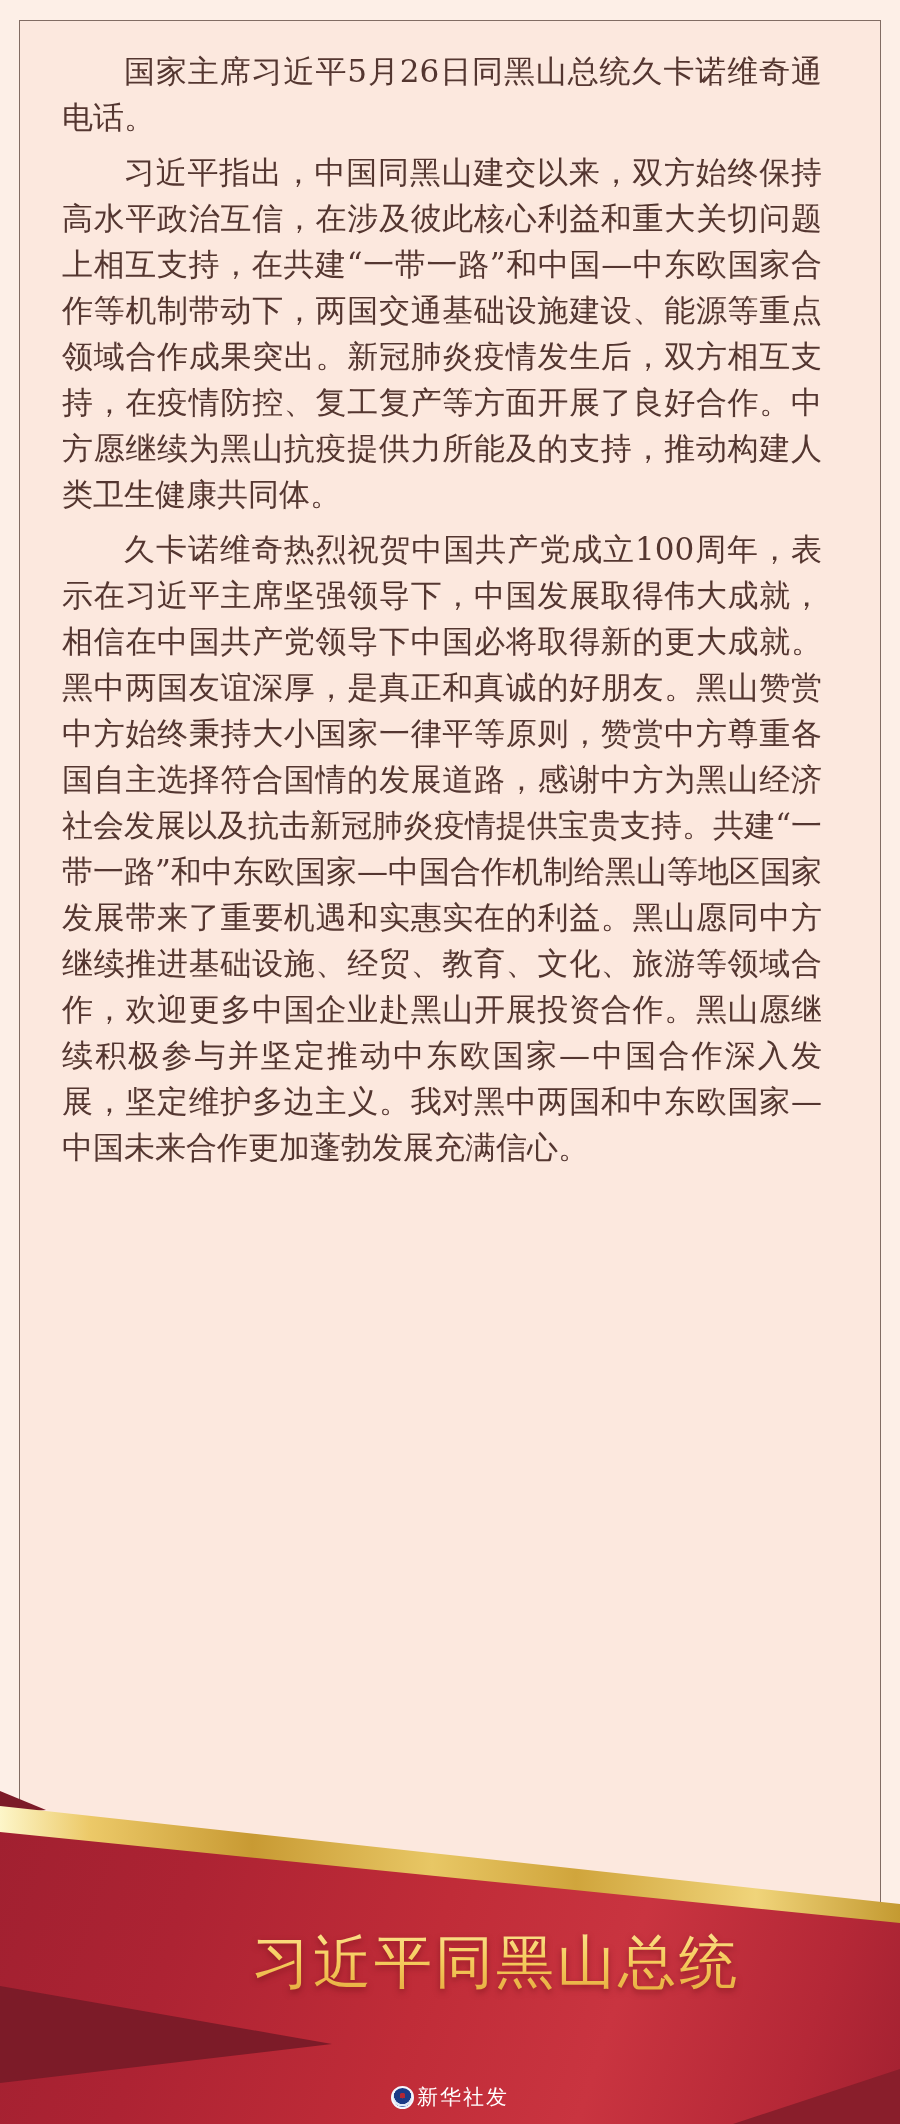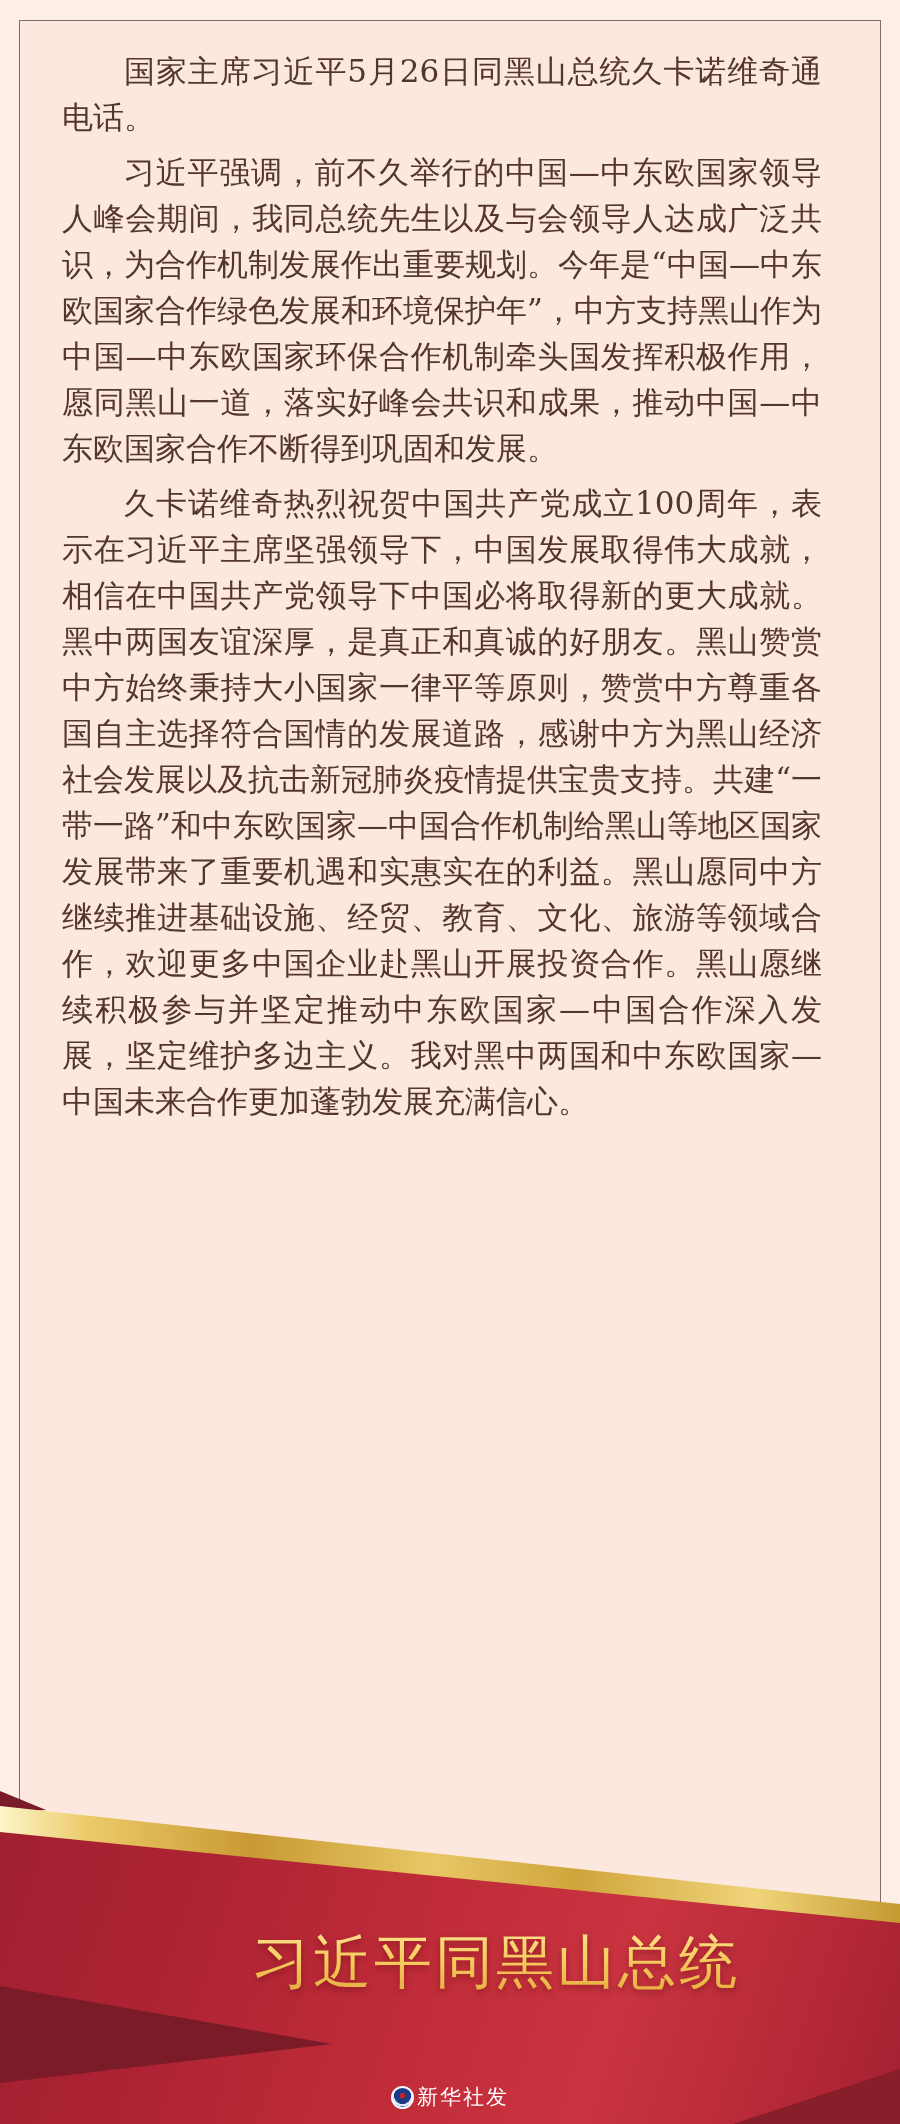--- a/index.html
+++ b/index.html
@@ -79,21 +79,21 @@
     font-size:21px;color:#ffffff;letter-spacing:2px;
   }
 </style>
 </head>
 <body>
 
 <div class="frame"></div>
 
 <div class="text-block">
   <p>国家主席习近平5月26日同黑山总统久卡诺维奇通电话。</p>
-  <p>习近平强调，前不久举行的中国—中东欧国家领导人峰会期间，我同总统先生以及与会领导人达成广泛共识，为合作机制发展作出重要规划。今年是“中国—中东欧国家合作绿色发展和环境保护年”，中方支持黑山作为中国—中东欧国家环保合作机制牵头国发挥积极作用，愿同黑山一道，落实好峰会共识和成果，推动中国—中东欧国家合作不断得到巩固和发展。</p>
+  <p>习近平指出，中国同黑山建交以来，双方始终保持高水平政治互信，在涉及彼此核心利益和重大关切问题上相互支持，在共建“一带一路”和中国—中东欧国家合作等机制带动下，两国交通基础设施建设、能源等重点领域合作成果突出。新冠肺炎疫情发生后，双方相互支持，在疫情防控、复工复产等方面开展了良好合作。中方愿继续为黑山抗疫提供力所能及的支持，推动构建人类卫生健康共同体。</p>
   <p>久卡诺维奇热烈祝贺中国共产党成立100周年，表示在习近平主席坚强领导下，中国发展取得伟大成就，相信在中国共产党领导下中国必将取得新的更大成就。黑中两国友谊深厚，是真正和真诚的好朋友。黑山赞赏中方始终秉持大小国家一律平等原则，赞赏中方尊重各国自主选择符合国情的发展道路，感谢中方为黑山经济社会发展以及抗击新冠肺炎疫情提供宝贵支持。共建“一带一路”和中东欧国家—中国合作机制给黑山等地区国家发展带来了重要机遇和实惠实在的利益。黑山愿同中方继续推进基础设施、经贸、教育、文化、旅游等领域合作，欢迎更多中国企业赴黑山开展投资合作。黑山愿继续积极参与并坚定推动中东欧国家—中国合作深入发展，坚定维护多边主义。我对黑中两国和中东欧国家—中国未来合作更加蓬勃发展充满信心。</p>
 </div>
 
 <div class="banner">
   <div class="layer b-red-base"></div>
   <div class="layer b-dark-left"></div>
   <div class="layer b-dark-corner"></div>
   <div class="layer b-sliver"></div>
   <div class="layer b-gold"></div>
   <div class="banner-title">

